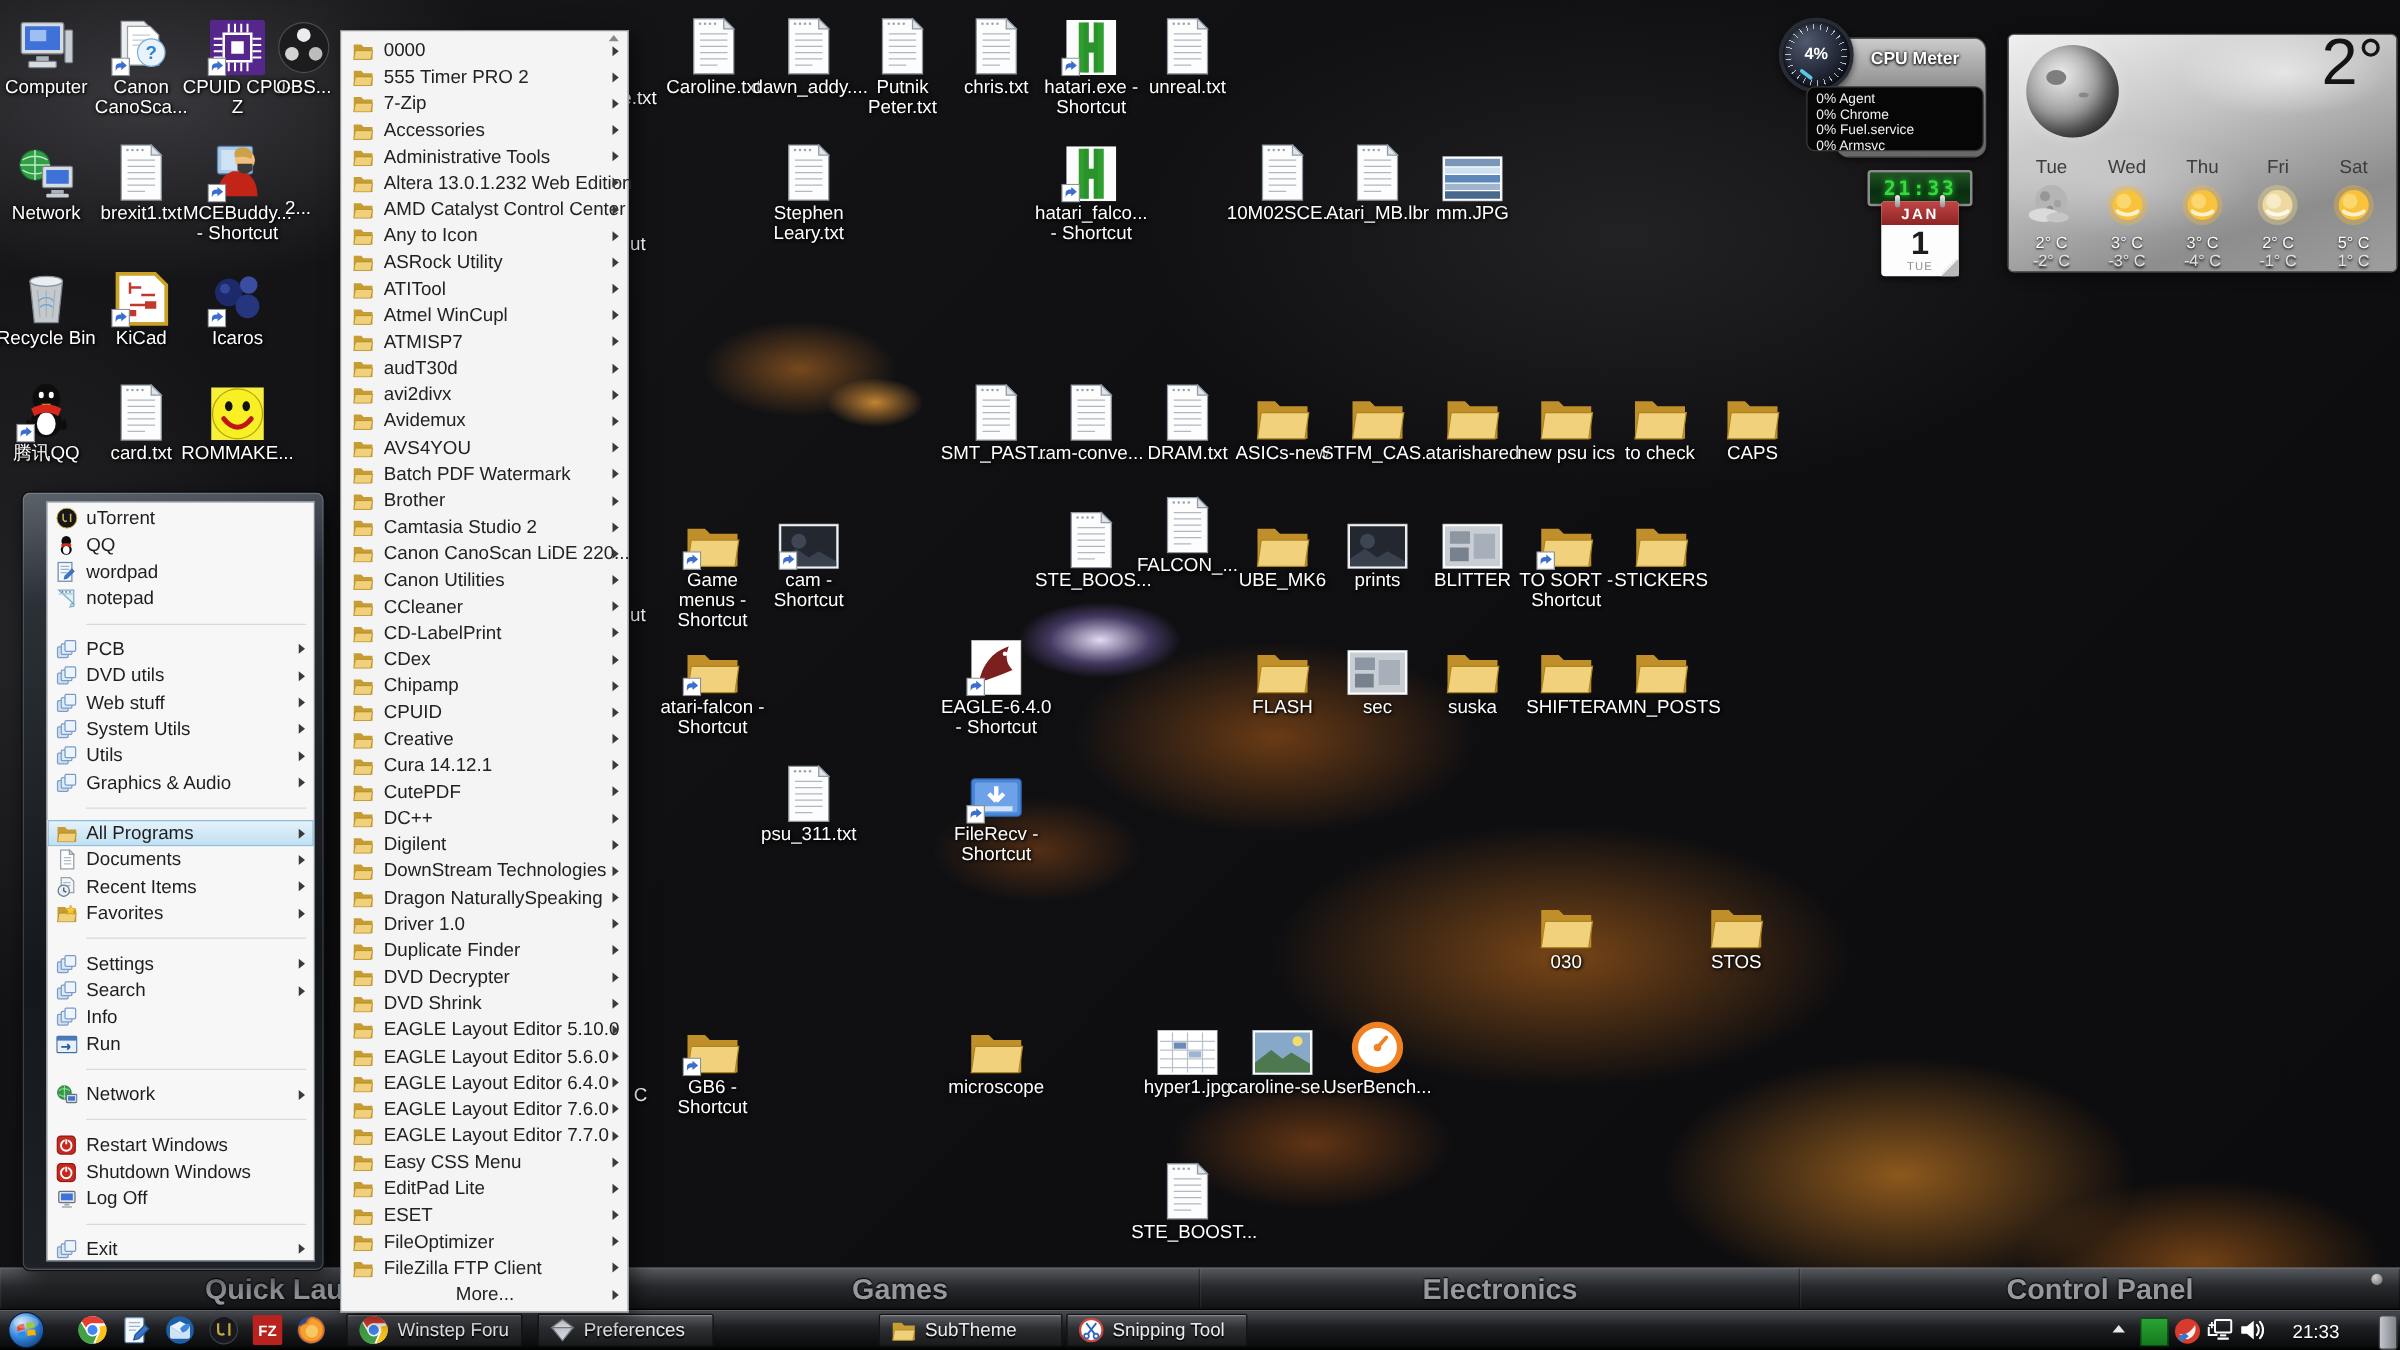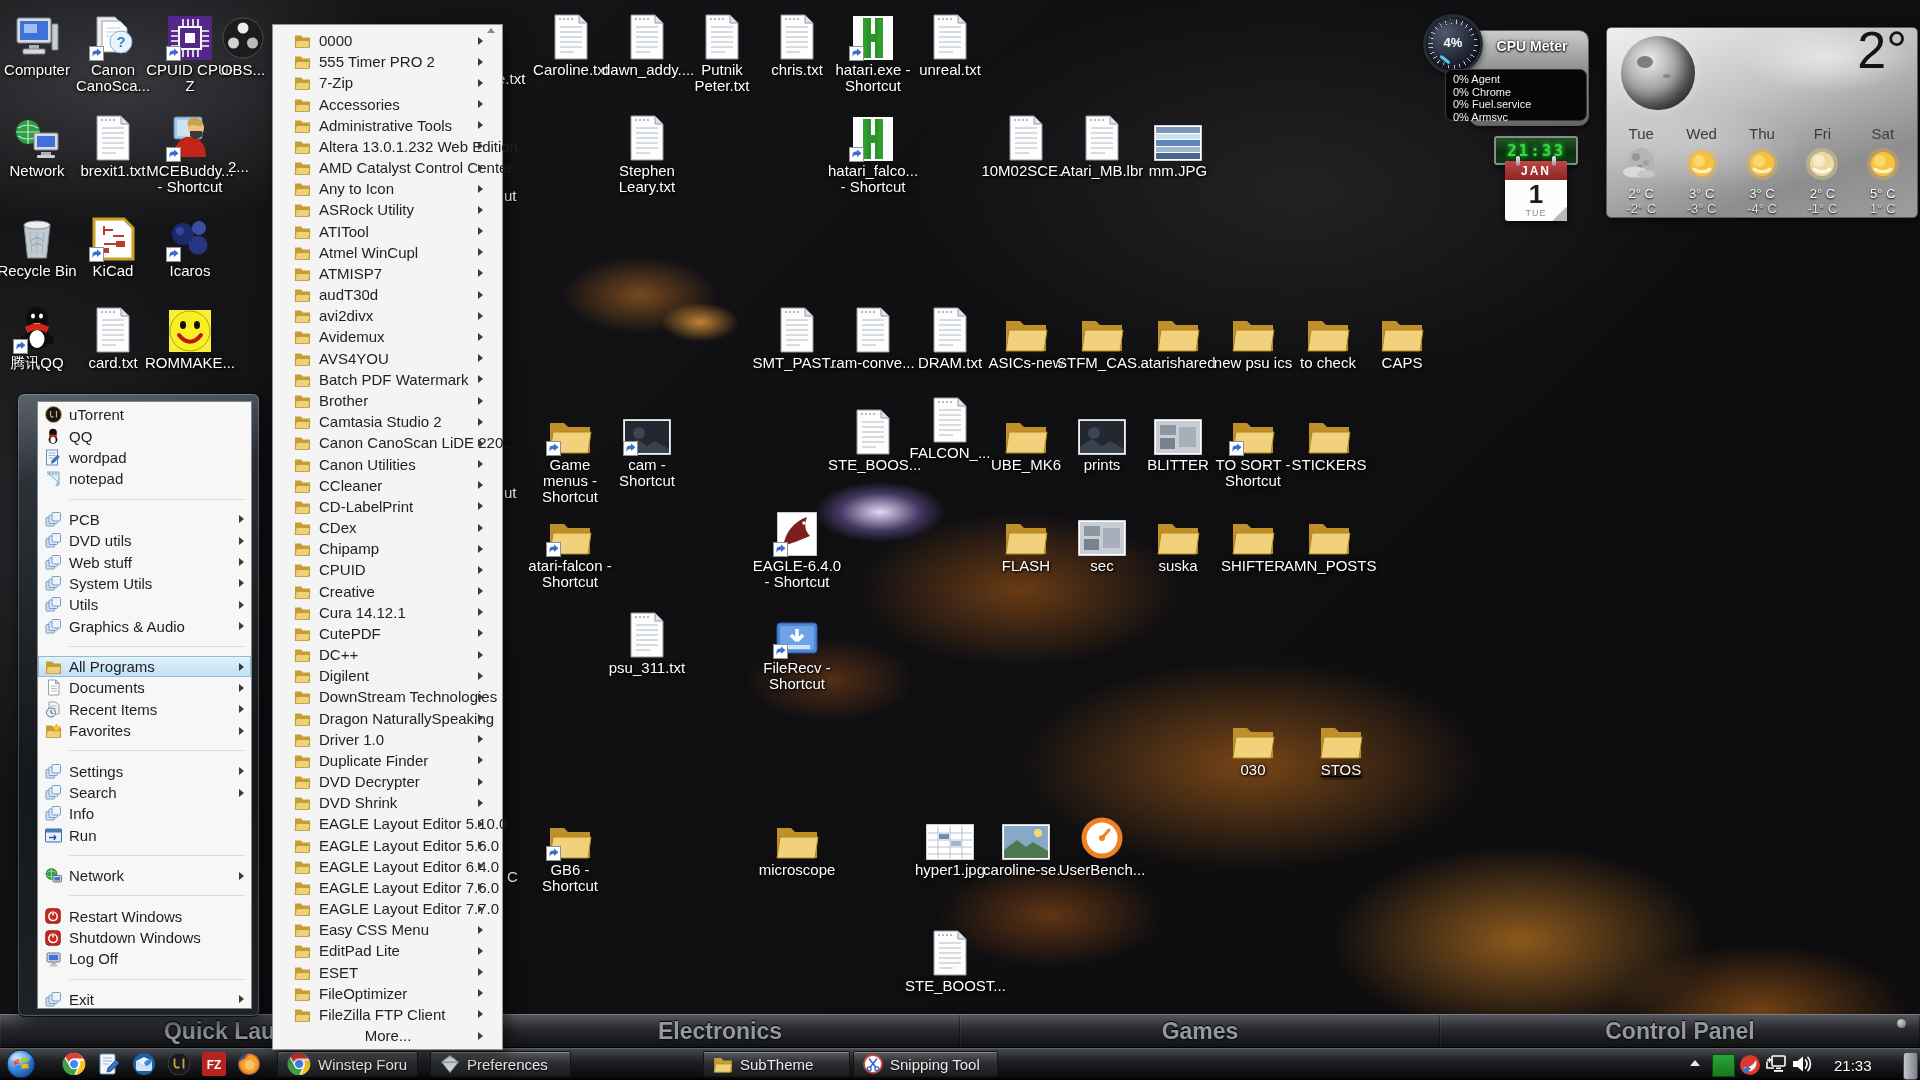--- a/index.html
+++ b/index.html
@@ -35,21 +35,21 @@
     position:relative;font-size:15px;color:#1e1e1e;white-space:nowrap;}
   .sm-item .ic{width:18px;height:18px;margin-right:7px;flex:0 0 18px;display:flex;align-items:center;justify-content:center;}
   .sm-item .arr{position:absolute;right:7px;width:0;height:0;border-top:4px solid transparent;
     border-bottom:4px solid transparent;border-left:5px solid #3a3a3a;}
   .sm-item.hl{background:linear-gradient(#e6f3fb,#bfdff2);box-shadow:inset 0 0 0 1px #8fbcd9;}
   .sm-sep{flex:0 0 19px;display:flex;align-items:center;}
   .sm-sep::after{content:"";height:1px;background:#d9d9d9;flex:1;margin:0 6px 0 31px;}
   
   .pm{position:absolute;left:272px;top:24px;width:231px;height:1026px;background:#f4f4f4;
     border:1px solid #8f9398;box-shadow:4px 5px 16px rgba(0,0,0,.55);z-index:11;
-    display:flex;flex-direction:column;padding:5px 12px 3px;box-sizing:border-box;}
+    display:flex;flex-direction:column;padding:5px 0 3px;box-sizing:border-box;}
   .pm-item{flex:1 1 0;display:flex;align-items:center;padding:0 8px 0 9px;font-size:15px;color:#222;
     position:relative;white-space:nowrap;}
   .pm-item .ic{width:18px;margin-right:7px;flex:0 0 18px;display:flex;align-items:center;}
   .pm-item .arr{position:absolute;right:7px;width:0;height:0;border-top:4px solid transparent;
     border-bottom:4px solid transparent;border-left:5px solid #3a3a3a;}
   .pm-more span{flex:1;text-align:center;}
   .pm-up{position:absolute;top:3px;right:7px;width:0;height:0;border-left:4px solid transparent;
     border-right:4px solid transparent;border-bottom:5px solid #888;}
   
   .g-cpu{position:absolute;left:1423px;top:14px;width:166px;height:114px;z-index:4;}
@@ -864,21 +864,21 @@
       </div>
       <div class="dicon" style="left: 1208px; top: 712px;">
         <div class="dimg">
           <svg width="46" height="40" viewBox="0 0 46 40">
             <path d="M3 8h14l4 4h22v26H3z" fill="#c08f2a"></path>
             <path d="M3 38l3-21h38l-3 21z" fill="#f1d17b" stroke="#ad861f"></path>
           </svg>
         </div>
         <div class="dlabel">030</div>
       </div>
-      <div class="dicon" style="left: 1296px; top: 712px; text-decoration: underline;">
+      <div class="dicon" style="left: 1344px; top: 712px;">
         <div class="dimg">
           <svg width="46" height="40" viewBox="0 0 46 40">
             <path d="M3 8h14l4 4h22v26H3z" fill="#c08f2a"></path>
             <path d="M3 38l3-21h38l-3 21z" fill="#f1d17b" stroke="#ad861f"></path>
           </svg>
         </div>
         <div class="dlabel">STOS</div>
       </div>
       <div class="dicon" style="left: 525px; top: 812px;">
         <div class="dimg">
@@ -1805,24 +1805,24 @@
         <div class="arr"></div>
       </div>
     </div>
 
   <div class="dock" id="dock">
     <div class="dock-knob"></div>
   <div class="dock-tab">
         <span>Quick Launch</span>
       </div>
       <div class="dock-tab">
+        <span>Games</span>
+      </div>
+      <div class="dock-tab">
         <span>Electronics</span>
-      </div>
-      <div class="dock-tab">
-        <span>Games</span>
       </div>
       <div class="dock-tab">
         <span>Control Panel</span>
       </div>
     </div>
 
   <div class="tb">
     <div class="tb-orb" id="tb-orb"><svg width="30" height="30" viewBox="0 0 30 30">
           <defs>
             <radialGradient id="og1" cx=".35" cy=".3" r=".9">

